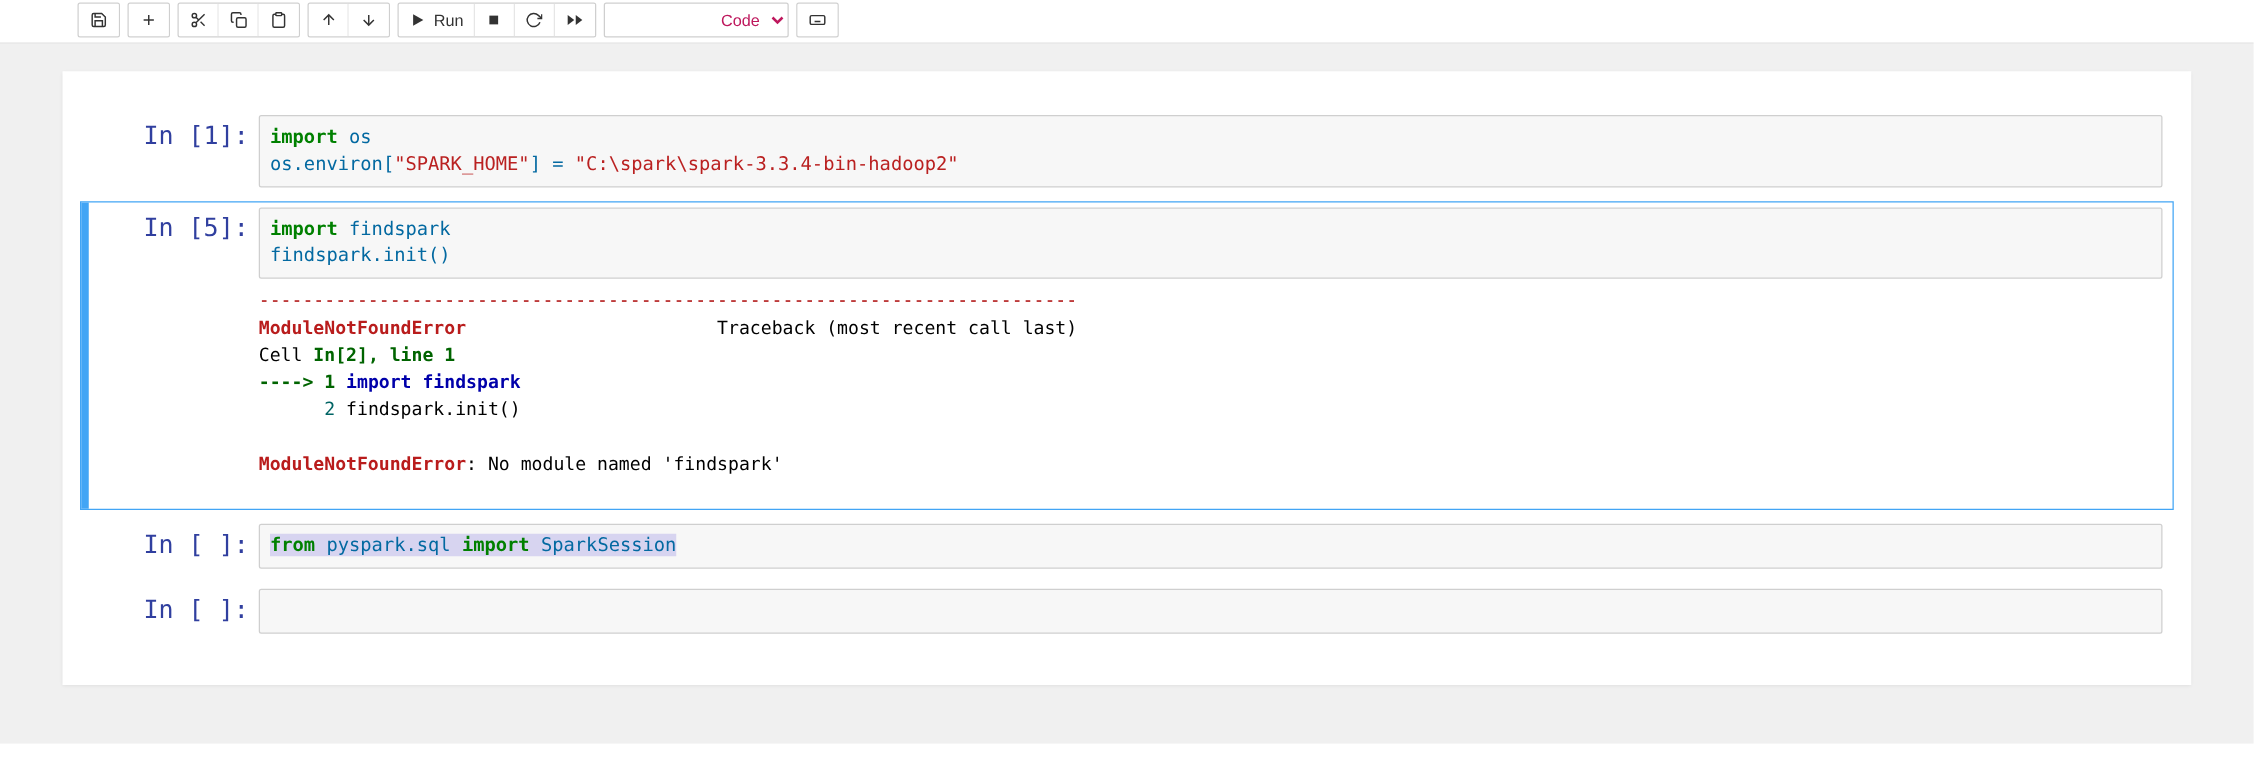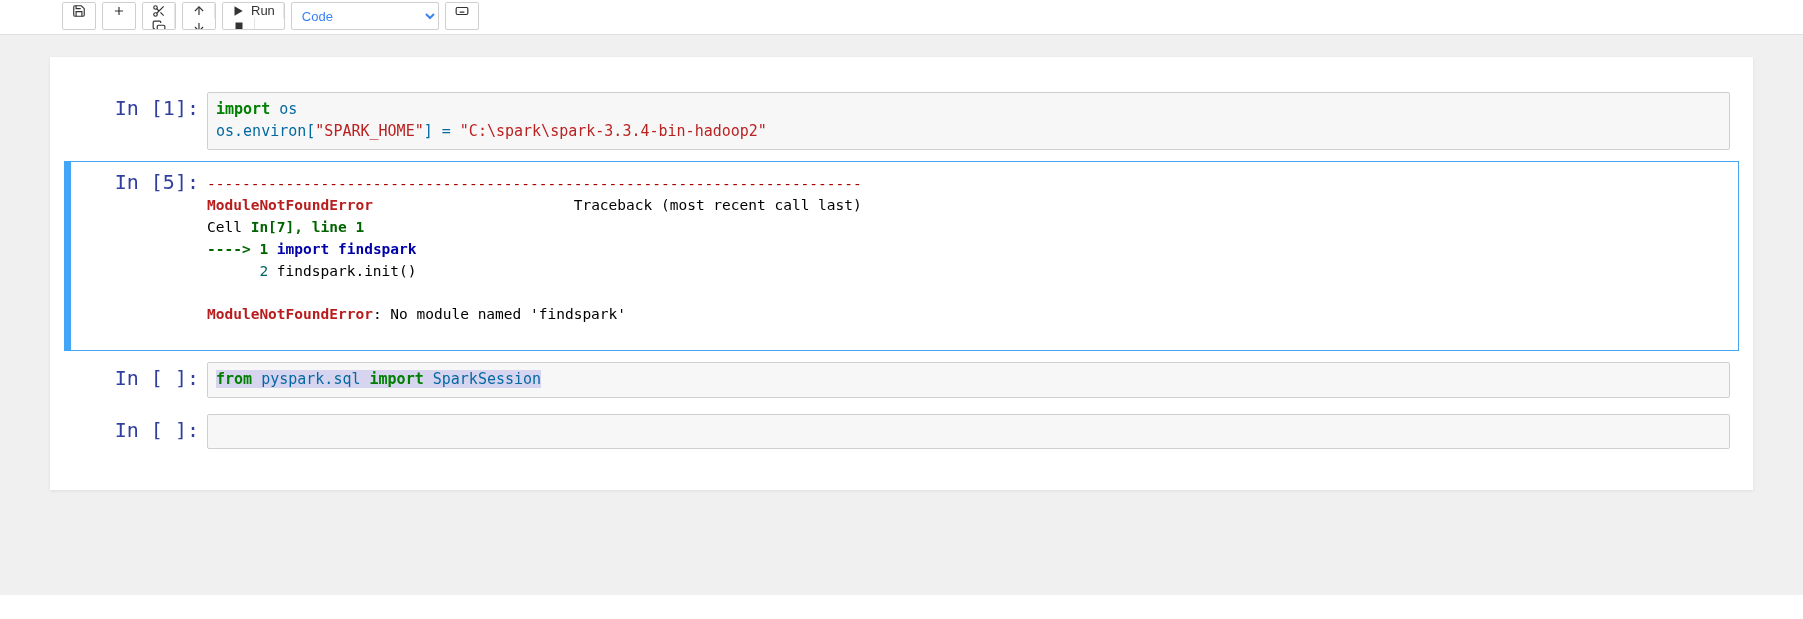--- a/index.html
+++ b/index.html
@@ -19,21 +19,20 @@
     align-items: stretch;
     gap: 0;
   }
   .tb-group {
     display: inline-flex;
     border: 1px solid #cfcfcf;
     border-radius: 2px;
     overflow: hidden;
     margin-right: 6px;
     height: 28px;
-    flex-direction: column;
   }
   .tb-btn {
     background: #fff;
     border: none;
     border-right: 1px solid #e6e6e6;
     width: 32px;
     display: flex;
     align-items: center;
     justify-content: center;
     cursor: pointer;
@@ -44,21 +43,22 @@
   .tb-btn svg { width: 14px; height: 14px; }
   .cell-type-select {
     width: 148px;
     height: 28px;
     border: 1px solid #cfcfcf;
     border-radius: 2px;
     background: #fff;
     font-size: 13px;
     padding: 0 6px;
     margin-right: 6px;
-    color: #3b82f6;
+    color: #be185d;
+    text-align: right;
   }
   
   .page-bg {
     background: #f0f0f0;
     padding: 22px 0 0 0;
     min-height: 560px;
   }
   .notebook {
     background: #fff;
     margin: 0 50px;
@@ -229,24 +229,26 @@
       <div class="content-col">
         <div class="input-area"><span class="kw">import</span> <span class="nm">os</span>
 <span class="nm">os.environ[</span><span class="str">"SPARK_HOME"</span><span class="nm">] = </span><span class="str">"C:\spark\spark-3.3.4-bin-hadoop2"</span></div>
       </div>
     </div>
 
     <div class="cell selected">
       <div class="cell-sidebar"></div>
       <div class="prompt-col">In [5]:</div>
       <div class="content-col">
+        <div class="input-area"><span class="kw">import</span> <span class="nm">findspark</span>
+<span class="nm">findspark.init()</span></div>
 
         <div class="output-area"><span class="dash-red">---------------------------------------------------------------------------</span>
 <span class="err-red-b">ModuleNotFoundError</span>                       <span>Traceback (most recent call last)</span>
-<span>Cell </span><span class="tb-green">In[7], line 1</span>
+<span>Cell </span><span class="tb-green">In[2], line 1</span>
 <span class="tb-green">----&gt; 1</span> <span class="tb-blue">import</span> <span class="tb-blue">findspark</span>
 <span class="tb-cyan">      2</span> <span>findspark.init()</span>
 
 <span class="err-red-b">ModuleNotFoundError</span><span>: No module named 'findspark'</span></div>
       </div>
     </div>
 
     <div class="cell">
       <div class="cell-sidebar"></div>
       <div class="prompt-col">In [ ]:</div>

